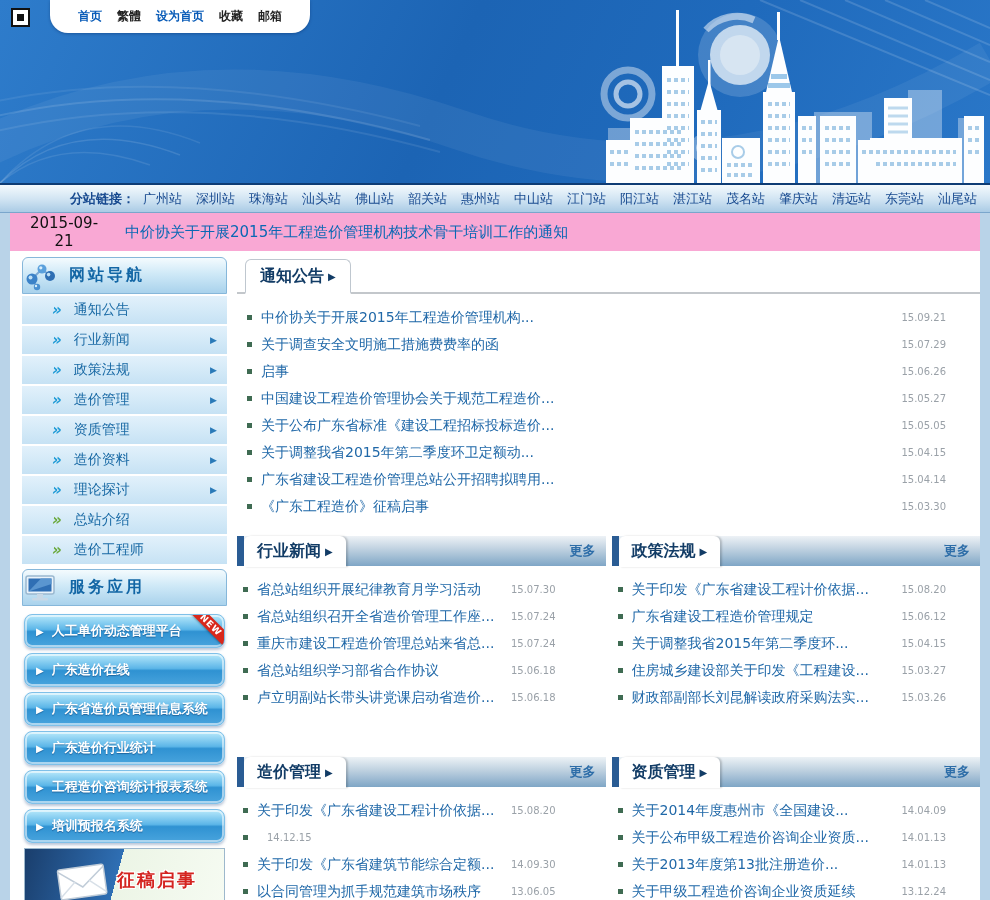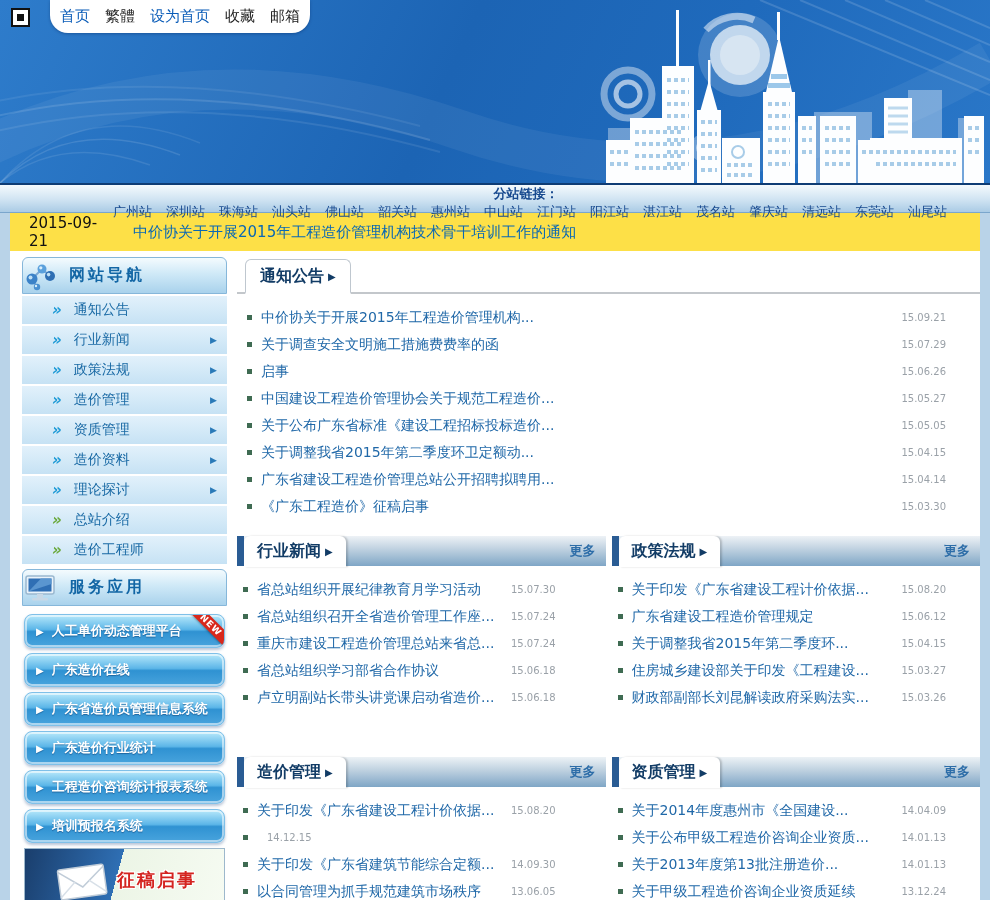--- a/index.html
+++ b/index.html
@@ -10,35 +10,35 @@
   .banner { position:relative; height:183px; overflow:hidden;
     background:linear-gradient(115deg,#2e7ccb 0%,#1c64b4 45%,#1f6abc 70%,#2a77c8 100%); }
   .banner-deco { position:absolute; left:0; top:0; }
   .skyline { position:absolute; right:0; bottom:0; }
   .logo-ph { position:absolute; left:11px; top:8px; width:19px; height:19px;
     background:#fff; border:2px solid #111; display:flex; align-items:center; justify-content:center; }
   .logo-ph::after { content:""; width:7px; height:7px; background:#111; }
   .topnav { position:absolute; left:50px; top:0; width:260px; height:33px; background:#fff;
     border-radius:0 0 18px 18px; box-shadow:0 1px 3px rgba(0,30,80,.35);
     display:flex; align-items:center; justify-content:center; gap:15px; }
-  .top-link { font-size:15px; font-weight:normal; text-decoration:none; cursor:pointer; white-space:nowrap; }
+  .top-link { font-size:12px; font-weight:bold; text-decoration:none; cursor:pointer; white-space:nowrap; }
   .top-link[data-cls="blue"] { color:#0a5cb8; }
   .top-link[data-cls="dark"] { color:#222; }
 
   
   .stations { height:30px; border-top:2px solid #0e3c74; border-bottom:1px solid #7aa6cc;
     background:linear-gradient(180deg,#f4fafd 0%,#cfe3f2 55%,#aacbe5 100%);
-    display:flex; align-items:center; padding-left:70px; font-size:13px; color:#17498f;flex-direction:column; }
+    display:flex; align-items:center; padding-left:70px; font-size:13px; color:#17498f; }
   .st-label { font-weight:bold; margin-right:8px; white-space:nowrap; }
   .st-list { display:flex; gap:14px; }
   .st-link { color:#17498f; text-decoration:none; cursor:pointer; white-space:nowrap;text-align:center; }
 
   
   .main { margin:0 10px; background:#fff; height:687px; overflow:hidden; }
-  .ticker { height:38px; display:flex; align-items:center; padding-left:19px; background:#fde047; }
+  .ticker { height:38px; display:flex; align-items:center; padding-left:11px; background:#f9a8d4;text-align:center; }
   .t-date { font-size:15px; color:#111; width:86px; }
   .t-title { font-size:15px; color:#0a68b4; margin-left:18px; text-decoration:none; cursor:pointer; white-space:nowrap; overflow:hidden; }
 
   .cols { display:flex; }
 
   
   .sidebar { width:205px; flex:none; margin:6px 10px 0 12px; }
   .side-hd { height:37px; background:linear-gradient(180deg,#f4fbfe 0%,#cfe9f7 45%,#a9d2ec 100%);
     border:1px solid #86b7da; border-radius:6px 6px 0 0; display:flex; align-items:center;
     gap:12px; color:#1266a5; font-weight:bold; font-size:16px; letter-spacing:3px; }

